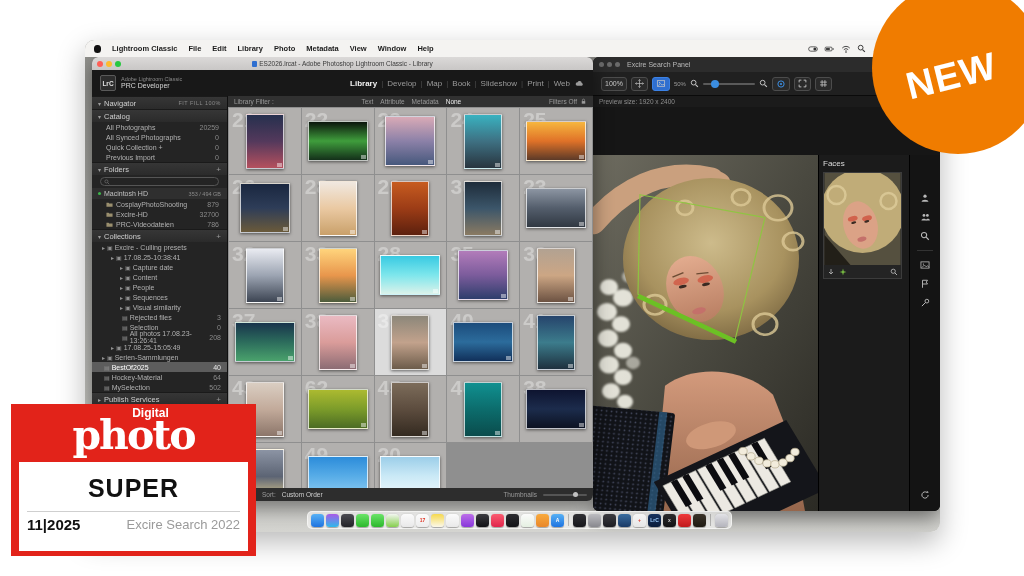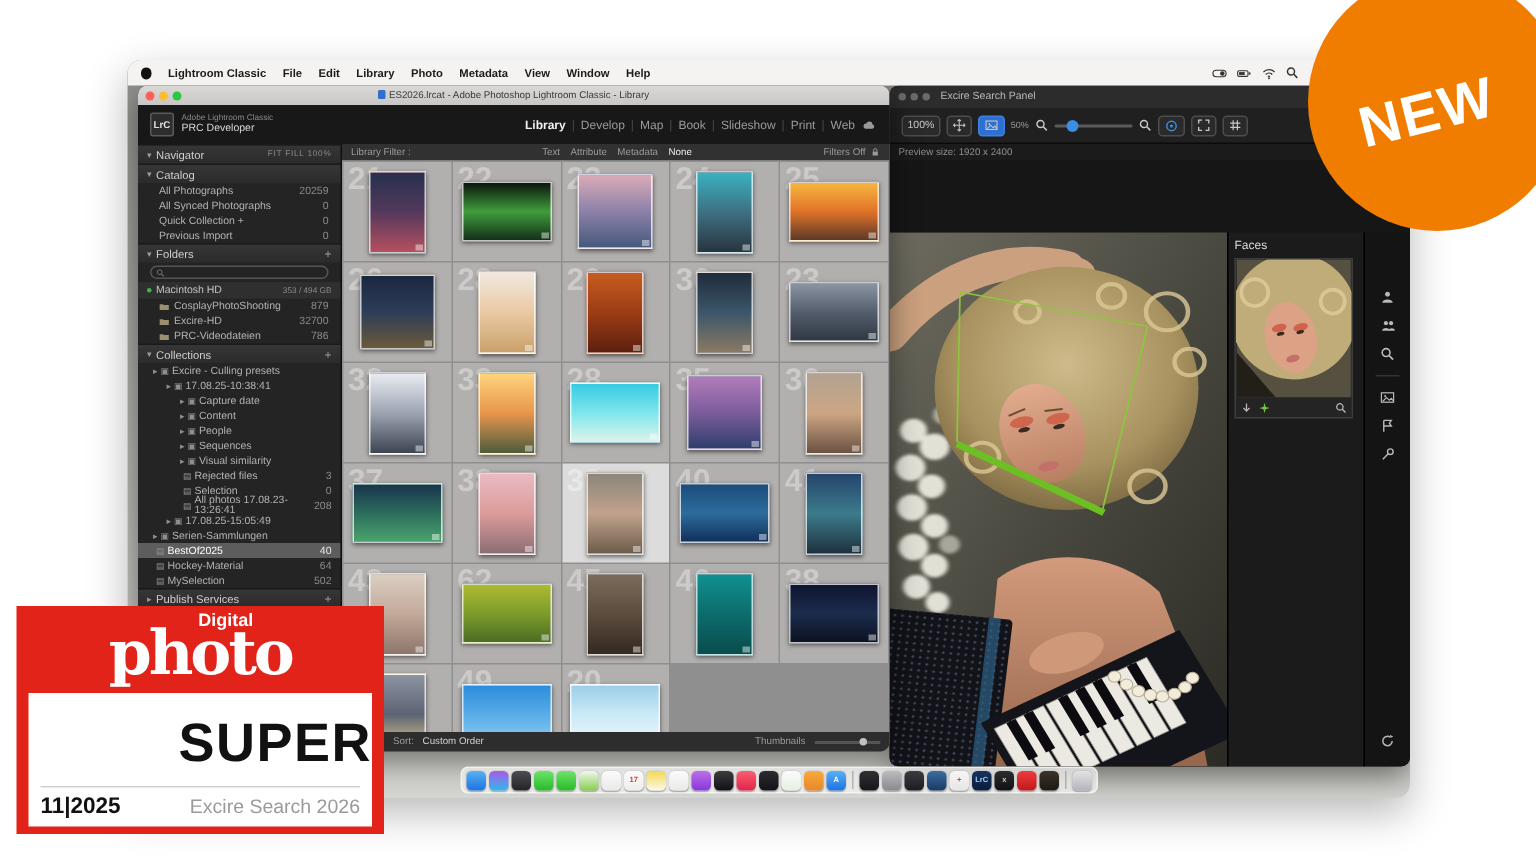--- a/index.html
+++ b/index.html
@@ -125,21 +125,21 @@
   .new-badge span { transform:rotate(-14deg) translate(-8px,6px); font-size:38px; font-weight:bold;
     color:#fff; letter-spacing:1px; }
 
   
   .award { position:absolute; left:11px; top:404px; width:245px; height:152px; background:#E2231A; z-index:40; }
   .award-digital { display:block; text-align:center; padding-left:34px; color:#fff; font-size:12px;
     font-weight:bold; margin-top:3px; line-height:1; }
   .award-photo { display:block; text-align:center; color:#fff; font-family:"DejaVu Serif", serif;
     font-weight:bold; font-size:41px; line-height:.82; letter-spacing:-2px; }
   .award-box { position:absolute; left:8px; right:8px; top:58px; bottom:5px; background:#fff; }
-  .award-super { text-align:right; font-size:36px; font-weight:bold; color:#111; margin-top:12px; letter-spacing:1px; }
+  .award-super { text-align:center; font-size:25px; font-weight:bold; color:#111; margin-top:12px; letter-spacing:1px; }
   .award-div { border-top:1px solid #cfcfcf; margin:8px 8px 0; }
   .award-row { display:flex; align-items:center; justify-content:space-between; padding:4px 8px 0; }
   .award-issue { font-size:15px; font-weight:bold; color:#111; }
   .award-product { font-size:13px; color:#9a9a9a; }
 </style>
 </head>
 <body>
 
 <svg width="0" height="0" style="position:absolute" aria-hidden="true">
   <defs>
@@ -856,16 +856,16 @@
 </div>
 
 <div class="award" style="background: rgb(226, 35, 26);">
   <span class="award-digital">Digital</span>
   <span class="award-photo">photo</span>
   <div class="award-box">
     <div class="award-super">SUPER</div>
     <div class="award-div"></div>
     <div class="award-row">
       <span class="award-issue">11|2025</span>
-      <span class="award-product">Excire Search 2026</span>
+      <span class="award-product">Excire Search 2022</span>
     </div>
   </div>
 </div>
 
 </body></html>

